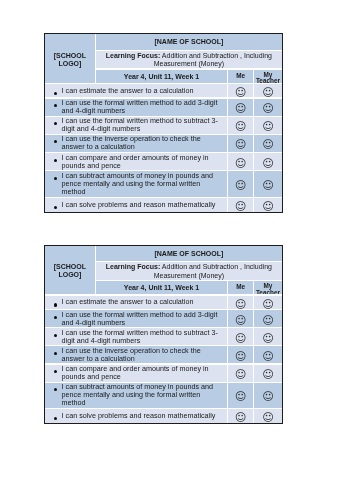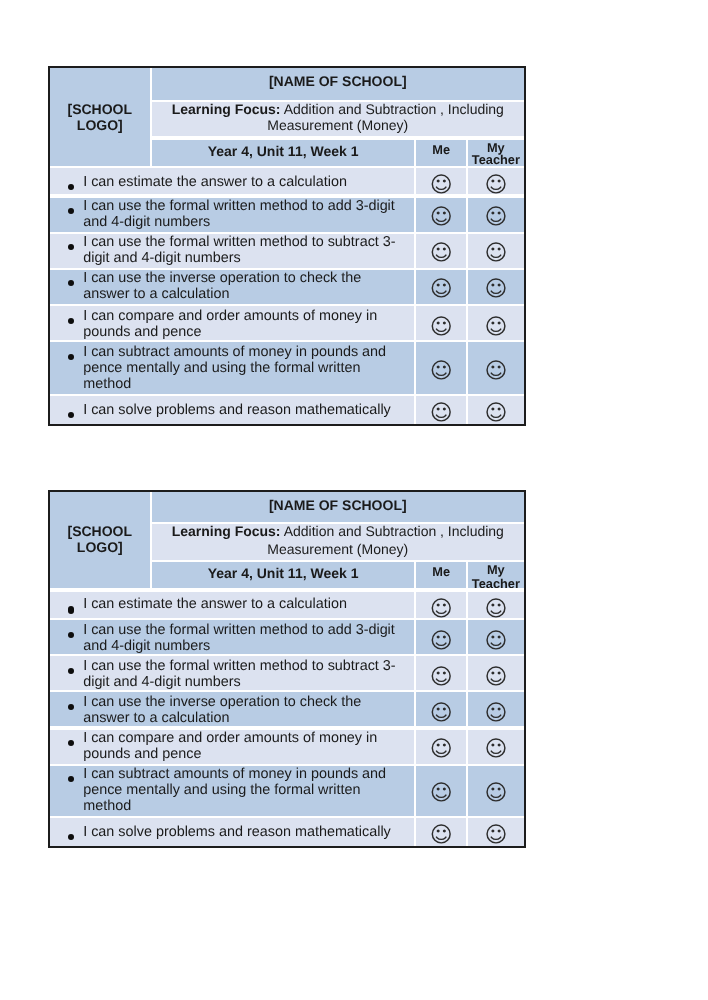--- a/index.html
+++ b/index.html
@@ -3,21 +3,21 @@
 <meta charset="utf-8">
 <style>
   html, body {
     margin: 0; padding: 0;
     width: 354px; height: 500px;
     background: #ffffff;
     font-family: "Liberation Sans", sans-serif;
   }
   .page { position: relative; width: 354px; height: 500px; background:#fff; overflow:hidden; }
   .sheet {
-    position: absolute; left: 24px; width: 239.4px; height: 179.8px;
+    position: absolute; left: 44px; width: 239.4px; height: 179.8px;
     box-sizing: border-box;
     border: 1.2px solid #1c1c1c;
     background: #ffffff;
   }
   #sheet1 { top: 33.0px; }
   #sheet2 { top: 244.5px; }
   .cell { position: absolute; box-sizing: border-box; overflow: hidden; }
   .c-dark { background: #b8cce4; }
   .c-light { background: #dce2f0; }
   .vc { display: flex; align-items: center; justify-content: center; }

